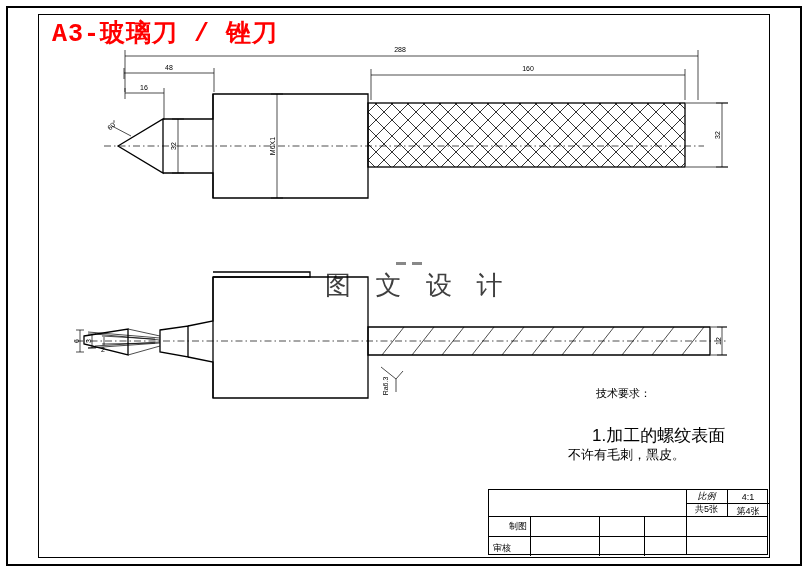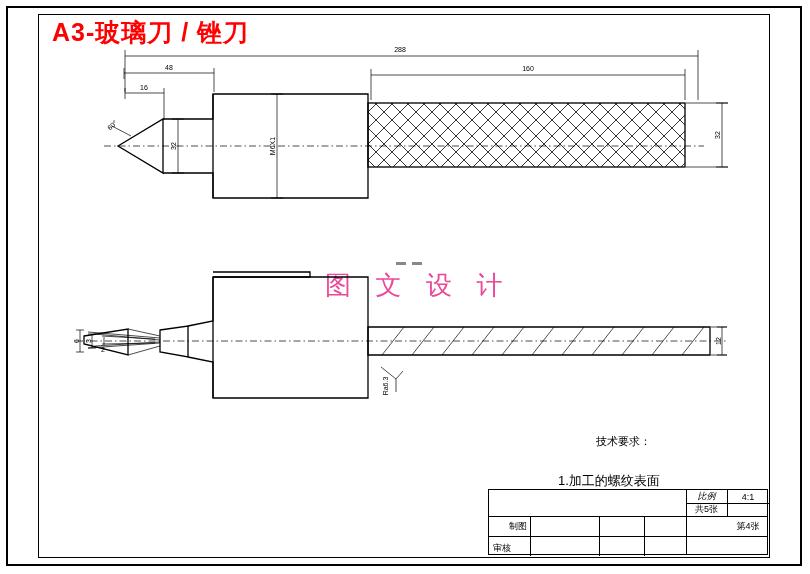--- a/index.html
+++ b/index.html
@@ -1,31 +1,31 @@
 <!DOCTYPE html>
 <html><head>
 <meta charset="utf-8">
 <style>
   html,body{margin:0;padding:0;background:#ffffff;}
   body{width:810px;height:574px;font-family:"Liberation Sans",sans-serif;}
   #sheet{position:relative;width:810px;height:574px;background:#fff;overflow:hidden;}
   .frame-outer{position:absolute;left:6px;top:6px;width:796px;height:560px;border:2px solid #000;box-sizing:border-box;}
   .frame-inner{position:absolute;left:38px;top:14px;width:732px;height:544px;border:1.5px solid #000;box-sizing:border-box;}
-  .title{position:absolute;left:52px;top:16px;font-family:Liberation Sans, sans-serif;font-weight:bold;font-size:25px;color:#ff0000;letter-spacing:1px;white-space:nowrap;}
-  .wm{position:absolute;left:325px;top:268px;font-family:"Liberation Serif",serif;font-size:26px;color:#ec4899;letter-spacing:9px;white-space:nowrap;}
+  .title{position:absolute;left:52px;top:16px;font-family:Liberation Mono, monospace;font-weight:bold;font-size:25px;color:#ff0000;letter-spacing:1px;white-space:nowrap;}
+  .wm{position:absolute;left:325px;top:268px;font-family:"Liberation Serif",serif;font-size:26px;color:#404040;letter-spacing:9px;white-space:nowrap;}
   .wm-dots{position:absolute;left:396px;top:262px;width:40px;height:8px;}
   .wm-dots span{position:absolute;top:0;width:10px;height:3px;background:#888;}
   svg.draw{position:absolute;left:0;top:0;width:810px;height:574px;}
   .lnf{stroke:#000;stroke-width:1.3;fill:none;}
   .thin{stroke:#000;stroke-width:0.7;fill:none;}
   .dash{stroke:#000;stroke-width:0.7;fill:none;stroke-dasharray:7 3 1.5 3;}
   .dimtxt{font-family:"Liberation Sans",sans-serif;font-size:7px;fill:#000;}
-  .note{position:absolute;font-family:"Liberation Sans",sans-serif;color:#000;white-space:pre;margin-top:48px;}
+  .note{position:absolute;font-family:"Liberation Sans",sans-serif;color:#000;white-space:pre;}
   .tech-h{left:596px;top:386px;font-size:11px;}
-  .tech-1{left:558px;top:424px;font-size:13px;}
+  .tech-1{left:592px;top:424px;font-size:17px;}
   .tech-2{left:568px;top:446px;font-size:13px;}
   
   .tb{position:absolute;left:488px;top:489px;width:280px;height:66px;border:1.4px solid #000;box-sizing:border-box;}
   .tb .hline{position:absolute;left:0;width:100%;height:0;border-top:1px solid #000;}
   .tb .vline{position:absolute;top:0;height:100%;width:0;border-left:1px solid #000;}
   .cell{position:absolute;font-size:9px;color:#000;display:flex;align-items:center;justify-content:center;white-space:nowrap;}
   .cell.l{justify-content:flex-start;padding-left:4px;}
 </style>
 </head>
 <body>
@@ -142,37 +142,38 @@
     <path class="thin" d="M711,327 L727,327 M711,355 L727,355"></path>
     <text class="dimtxt" x="721" y="341" text-anchor="middle" transform="rotate(-90 721,341)">12</text>
 
     <path class="thin" d="M381,367 L396,379 L403,371"></path>
     <path class="thin" d="M396,379 L396,392"></path>
     <text class="dimtxt" x="388" y="386" text-anchor="middle" transform="rotate(-90 388,386)">Ra6.3</text>
   </svg>
 
   <div class="note tech-h">技术要求：</div>
   <div class="note tech-1">1.加工的螺纹表面</div>
+  <div class="note tech-2">不许有毛刺，黑皮。</div>
 
   <div class="tb">
 
     <div class="hline" style="top:26px;"></div>
     <div class="hline" style="top:46px;"></div>
     <div class="hline" style="top:13px;left:197px;width:83px;"></div>
 
     <div class="vline" style="left:197px;"></div>
     <div class="vline" style="left:238px;top:0;height:26px;"></div>
     <div class="vline" style="left:41px;top:26px;height:40px;"></div>
     <div class="vline" style="left:110px;top:26px;height:40px;"></div>
     <div class="vline" style="left:155px;top:26px;height:40px;"></div>
 
     <div class="cell" style="left:197px;top:0;width:41px;height:13px;font-style:italic;">比例</div>
     <div class="cell" style="left:238px;top:0;width:42px;height:13px;">4:1</div>
     <div class="cell" style="left:197px;top:13px;width:41px;height:13px;">共5张</div>
-    <div class="cell" style="left:238px;top:30px;width:42px;height:13px;">第4张</div>
+    <div class="cell" style="left:238px;top:15px;width:42px;height:13px;">第4张</div>
 
     <div class="cell l" style="left:16px;top:26px;width:41px;height:20px;">制图</div>
     <div class="cell l" style="left:0;top:42px;width:41px;height:32px;">审核</div>
     <div class="cell" style="left:41px;top:26px;width:69px;height:20px;"></div>
     <div class="cell" style="left:41px;top:46px;width:69px;height:20px;"></div>
   </div>
 
 </div>
 
 </body></html>

